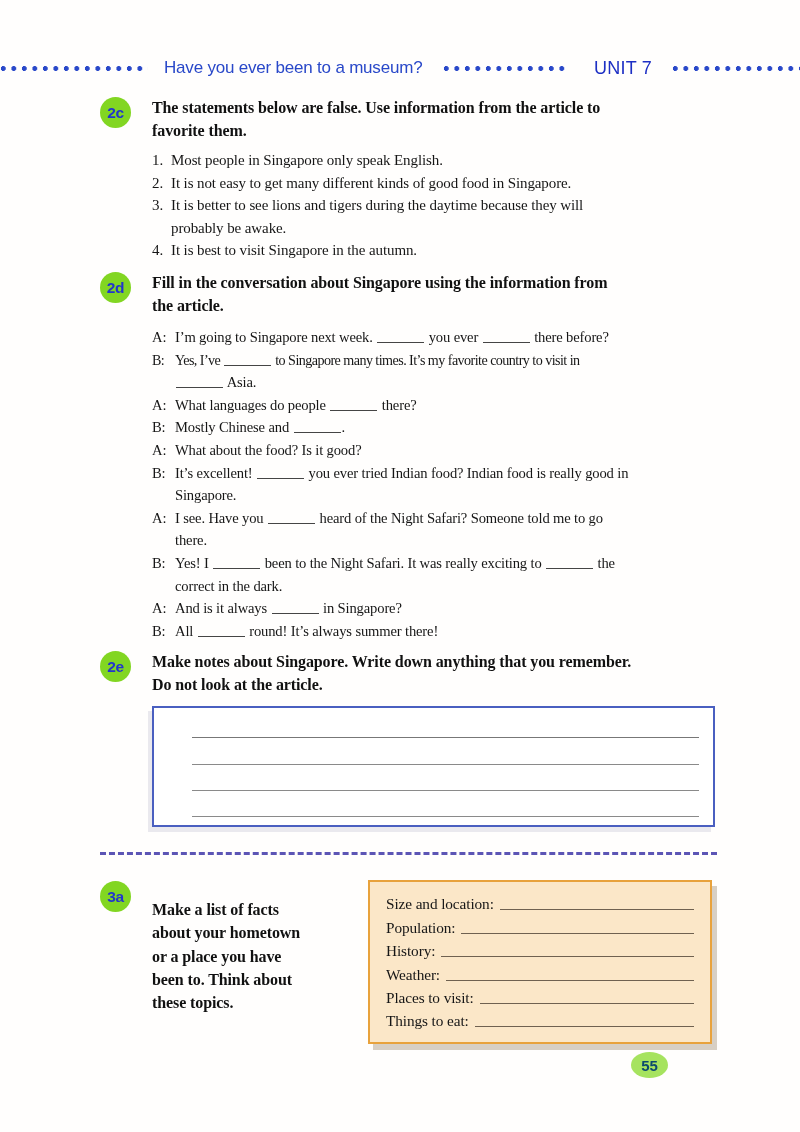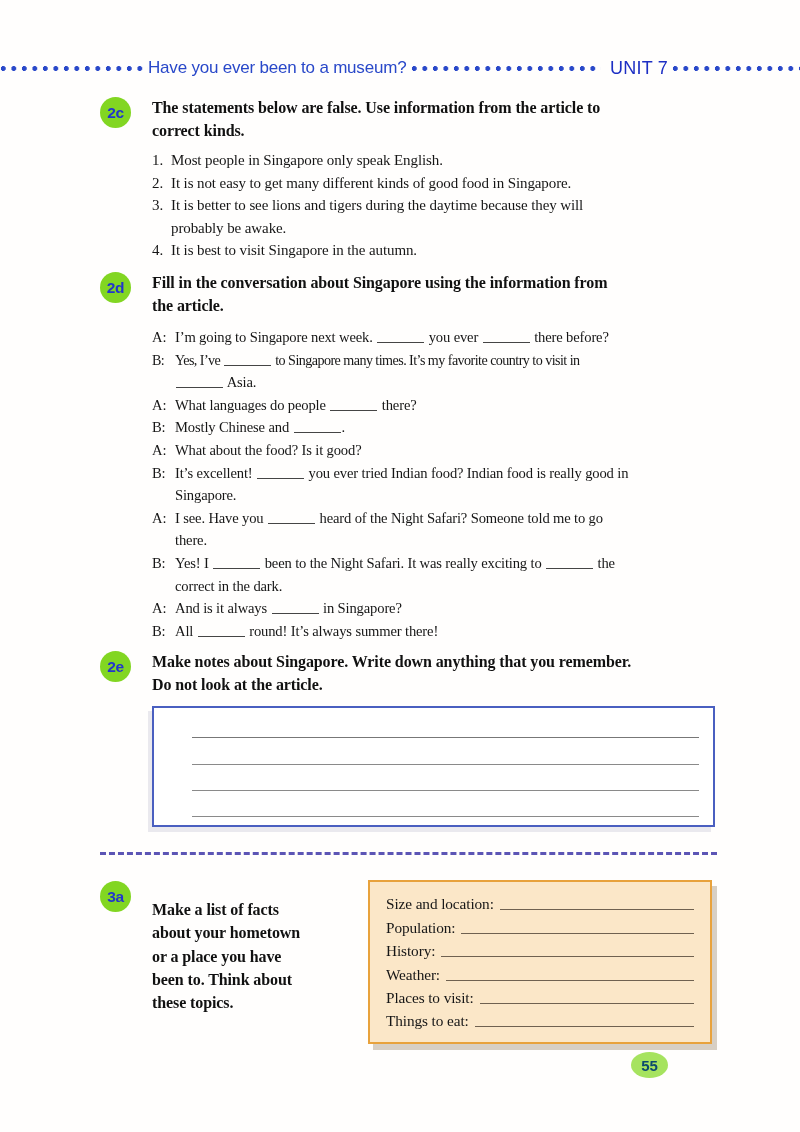--- a/index.html
+++ b/index.html
@@ -19,20 +19,21 @@
     position:relative;width:800px;height:1132px;margin:0 auto;
     background:#fffefd;overflow:hidden;
     font-family:"Liberation Serif", serif;color:var(--ink);
   }
 
   
   .unit-header{
     position:absolute;top:55px;left:0;right:0;height:26px;
     display:flex;align-items:center;
     font-family:"Liberation Sans", sans-serif;
+    gap:16px;
   }
   .dots{
     height:7px;align-self:center;
     background-image:radial-gradient(circle at 3.2px 3.5px, var(--accent-blue) 2.2px, transparent 2.7px);
     background-size:10.5px 7px;background-repeat:repeat-x;
   }
   .dots-left{width:148px;}
   .dots-mid{flex:1;margin:0 5px;}
   .dots-right{width:128px;}
   .hdr-title{color:var(--accent-blue);font-size:17px;letter-spacing:-0.2px;white-space:nowrap;}
@@ -120,21 +121,21 @@
     <span class="dots dots-left"></span>
     <span class="hdr-title">Have you ever been to a museum?</span>
     <span class="dots dots-mid"></span>
     <span class="hdr-unit">UNIT 7</span>
     <span class="dots dots-right"></span>
   </header>
 
   <section class="section" id="sec-2c">
     <div class="badge">2c</div>
     <div class="sec-heading">The statements below are false. Use information from the article to
-correct kinds.</div>
+favorite them.</div>
     <div class="stmt-list">
         <div class="stmt">
           <span class="stmt-num">1.</span>
           <span class="stmt-text">Most people in Singapore only speak English.</span>
         </div>
         <div class="stmt">
           <span class="stmt-num">2.</span>
           <span class="stmt-text">It is not easy to get many different kinds of good food in Singapore.</span>
         </div>
         <div class="stmt">

